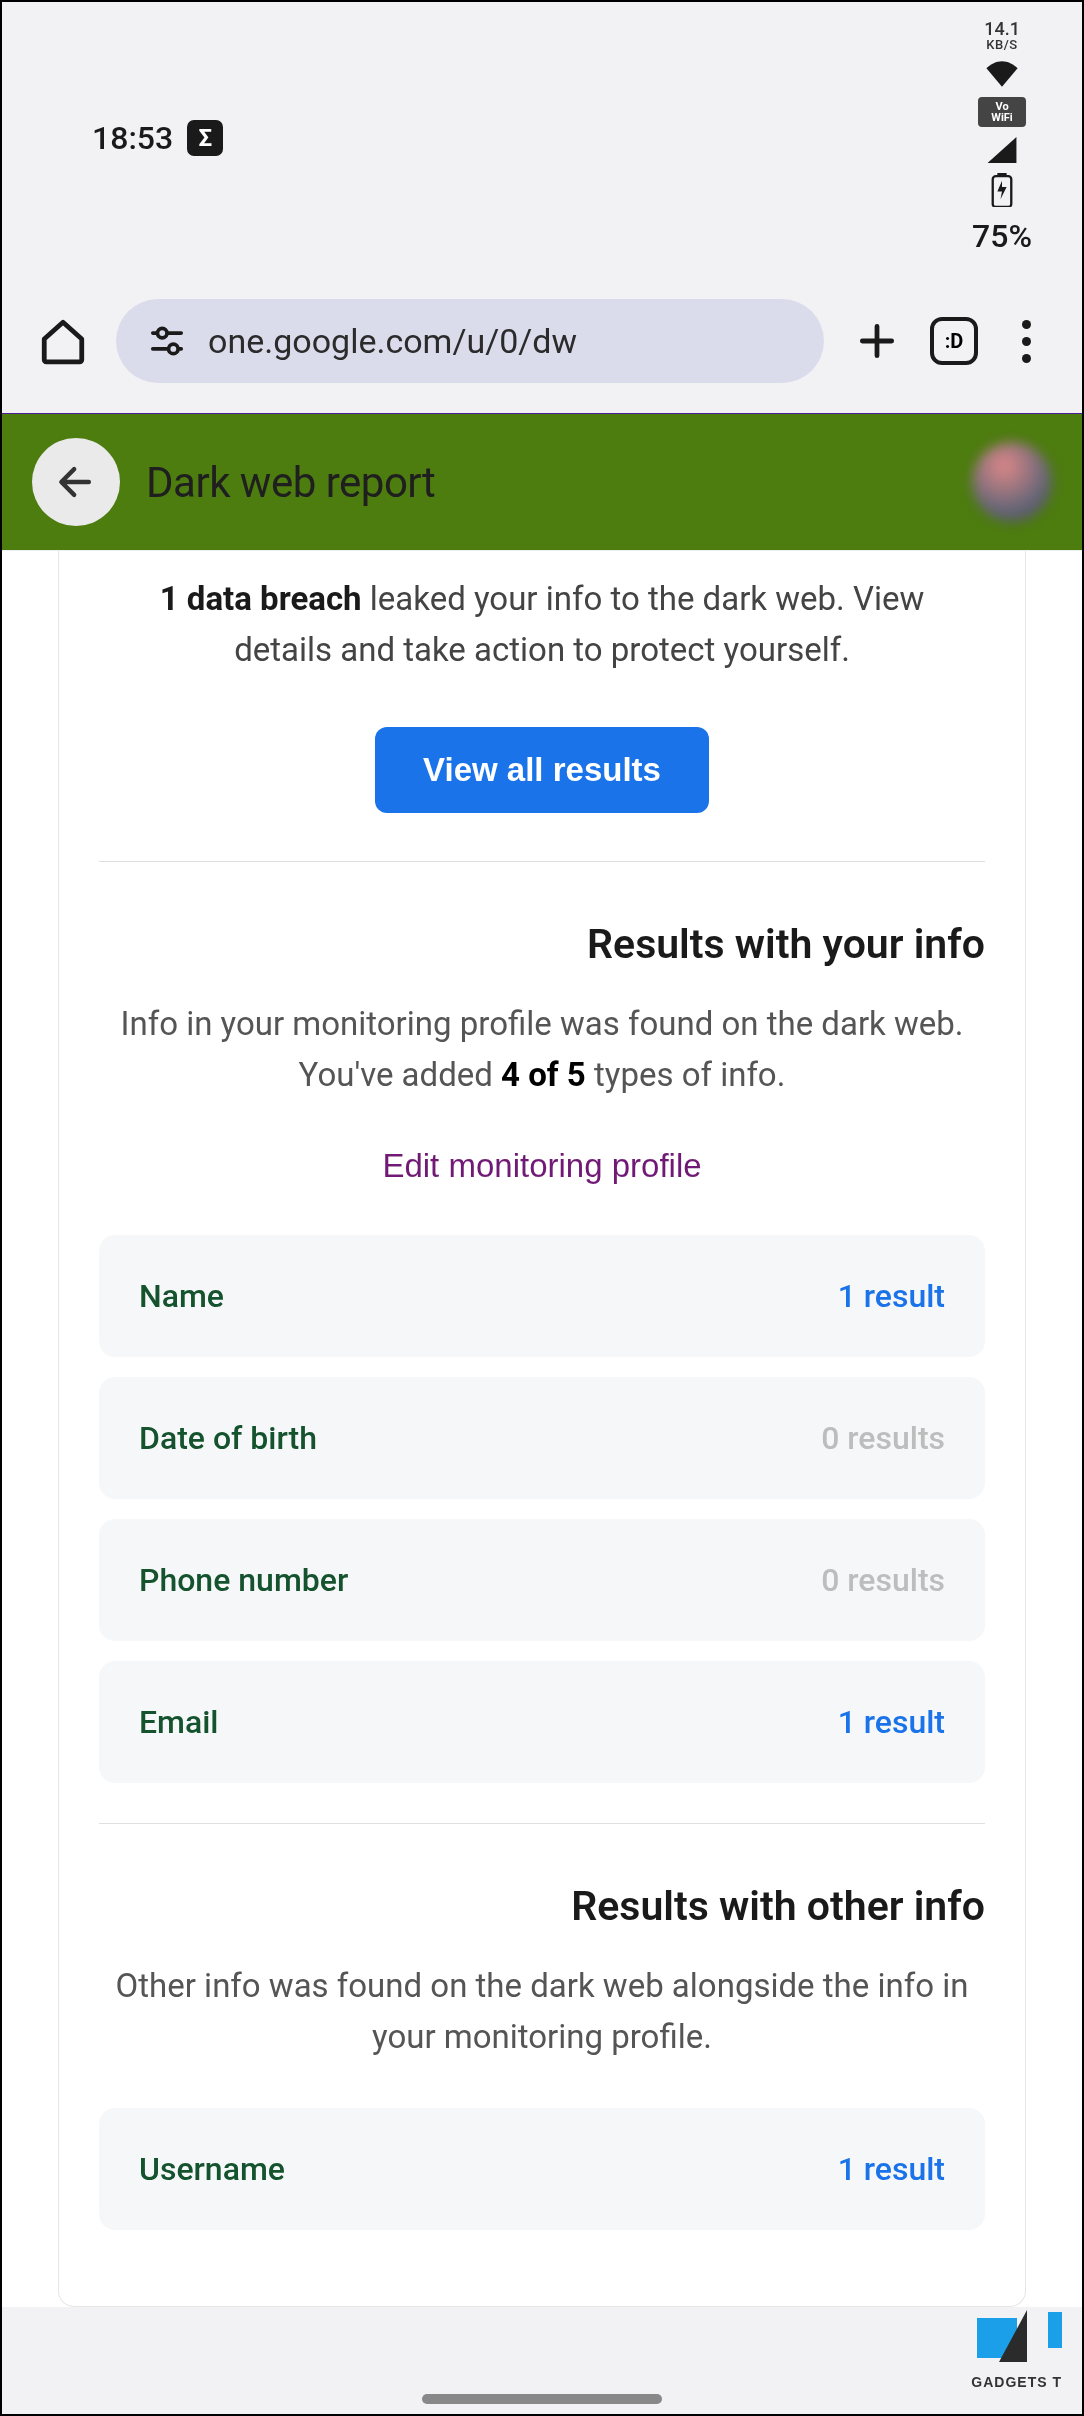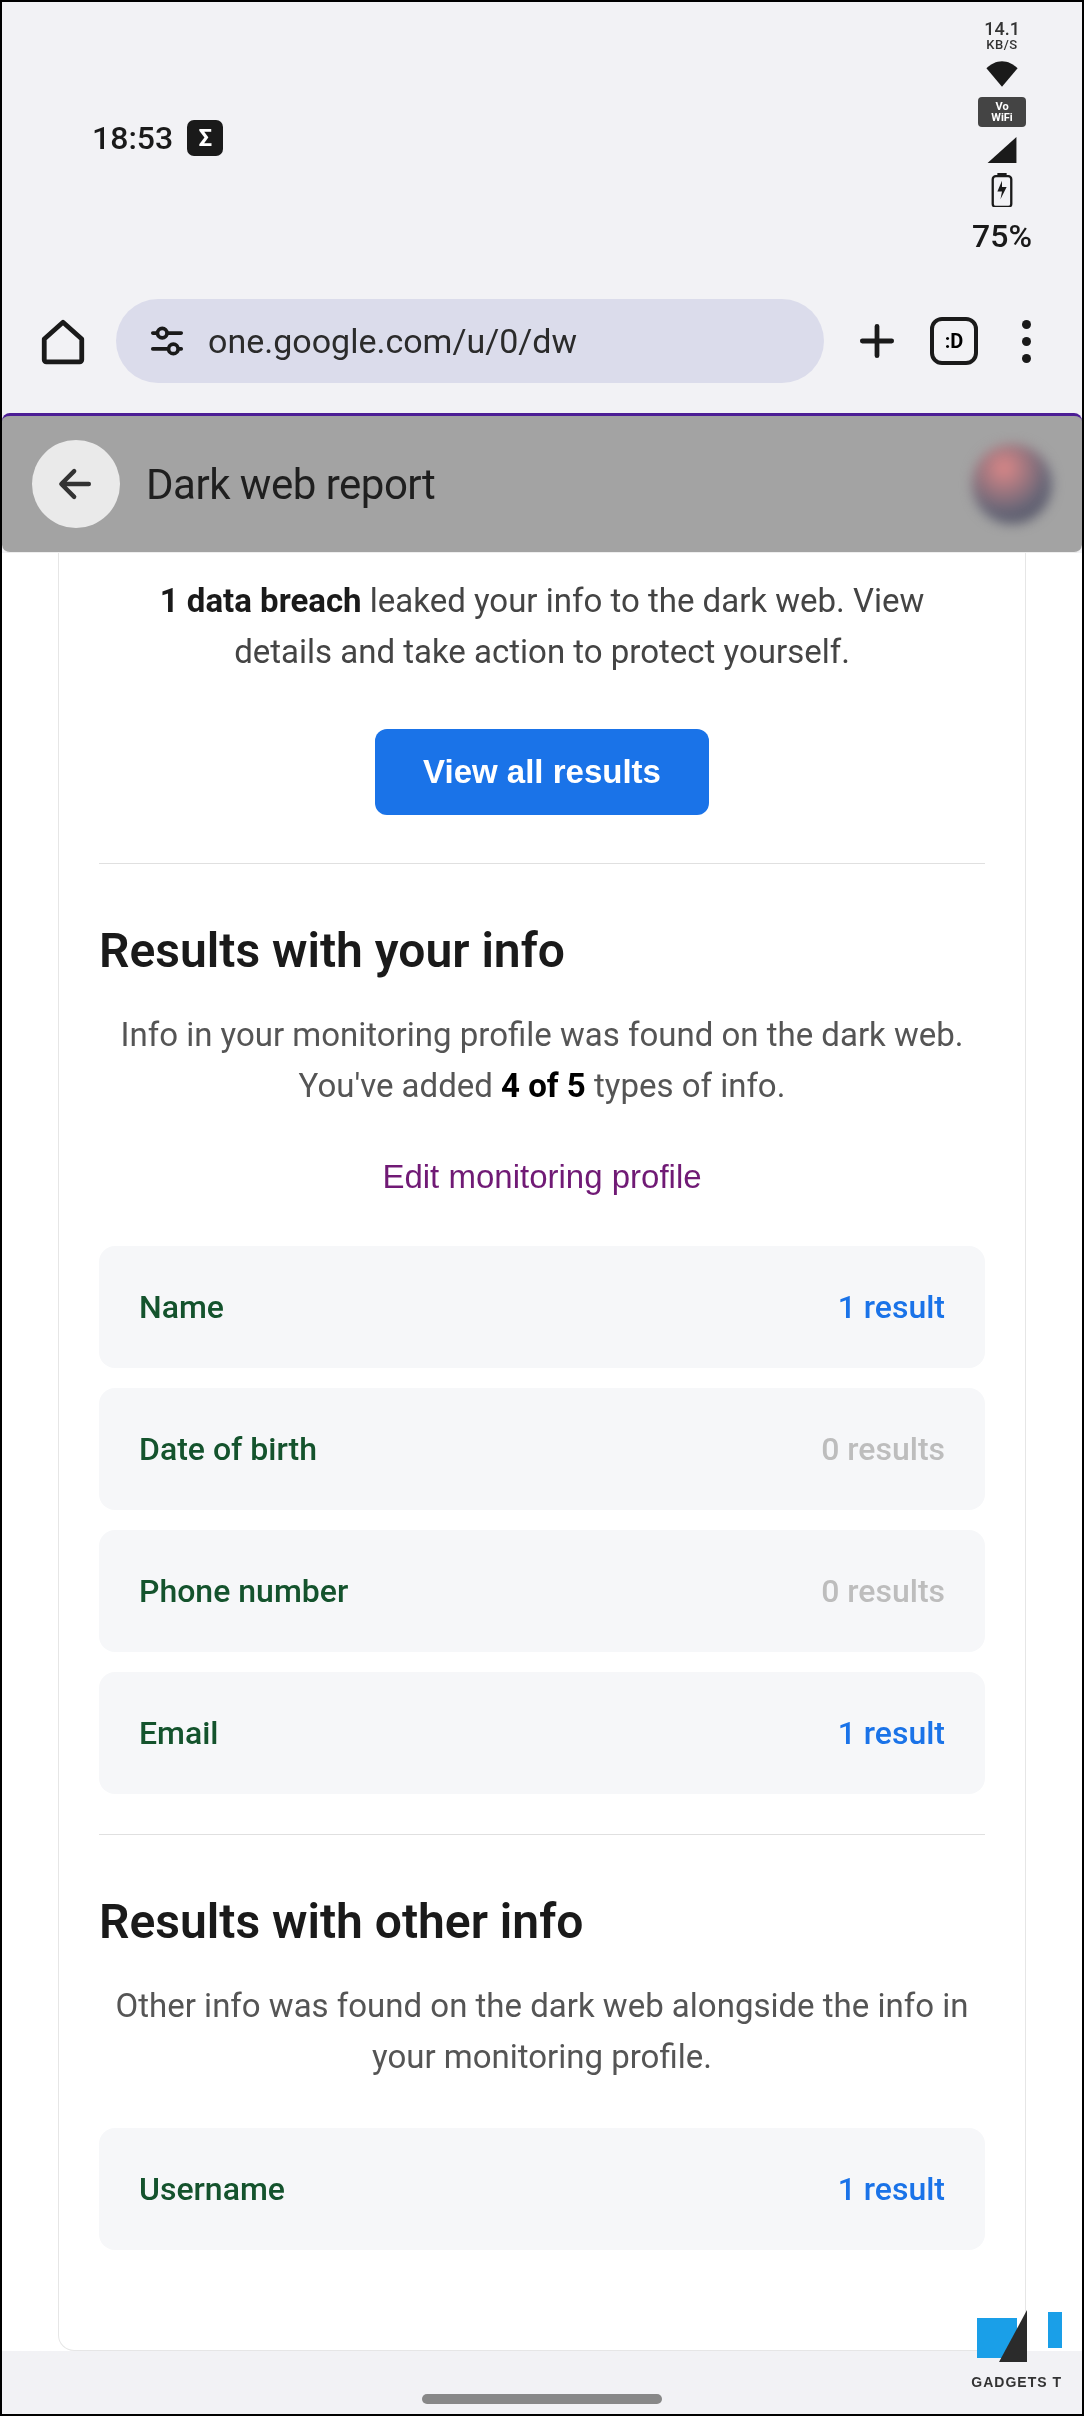--- a/index.html
+++ b/index.html
@@ -68,26 +68,25 @@
   .tune-icon { width: 38px; height: 38px; flex-shrink: 0; }
   .plus-btn { width: 50px; height: 50px; display:flex;align-items:center;justify-content:center;}
   .tabs-btn {
     width: 48px; height: 48px; border: 4px solid #1a1a1a; border-radius: 12px;
     display:flex;align-items:center;justify-content:center; font-size:20px; font-weight:700;
   }
   .menu-dots { width: 40px; display:flex;flex-direction:column;align-items:center;gap:8px;}
   .menu-dots span { width:9px;height:9px;background:#1a1a1a;border-radius:50%;}
   
   .app-header {
-    background: #a3a3a3;
+    background: #4d7c0f;
     display: flex; align-items: center; gap: 26px;
     padding: 24px 30px;
-    border-top: 3px solid #4c1d95;
+    border-top: 1px solid #4c1d95;
     border-bottom: 1px solid #eee;
-    border-radius: 8px;
   }
   .back-circle {
     width: 88px; height: 88px; background: #eaeaea; border-radius: 50%;
     display:flex;align-items:center;justify-content:center;
   }
   .page-title { font-size: 42px; color:#1f1f1f; font-weight:400; letter-spacing:-0.5px;}
   .avatar {
     margin-left: auto;
     width: 80px; height: 80px; border-radius:50%;
     background: radial-gradient(circle at 40% 30%, #d88 0%, #667 60%, #445 100%);
@@ -96,35 +95,35 @@
   
   .content-wrap {
     padding: 0 16px;
     background:#fff;
   }
   .card {
     background: #fff;
     border: 1px solid #e6e6e6;
     border-top: none;
     border-radius: 0 0 16px 16px;
-    padding: 22px 40px 80px 40px;
+    padding: 22px 40px 56px 40px;
     margin: 0 40px;
   }
   .breach-text {
     font-size: 33px; color:#444; text-align:center; line-height:1.55;
     padding: 0 10px 40px 10px;
   }
   .breach-text b { color:#1a1a1a; font-weight:700; }
   .primary-btn {
     display:block; margin: 12px auto 48px auto;
     background:#1a73e8; color:#fff; border:none; border-radius:12px;
     padding: 24px 48px; font-size:33px; font-weight:600;
   }
   .divider { height:1px; background:#e0e0e0; margin: 0 0 58px 0;}
-  .section-title { font-size:48px; font-weight:600; text-align:left; color:#1a1a1a; margin-bottom:30px;margin-top:12px;}
+  .section-title { font-size:41px; font-weight:600; text-align:right; color:#1a1a1a; margin-bottom:30px;margin-top:12px;}
   .section-desc {
     font-size:33px; color:#555; text-align:center; line-height:1.55;
     padding:0 6px 46px 6px;
   }
   .section-desc b { color:#000000; font-weight:700;}
   .link-btn {
     display:block; text-align:center; color:#701a75; font-size:33px; font-weight:500;
     background:none; border:none; margin:0 auto 50px auto;
   }
   .result-row {

